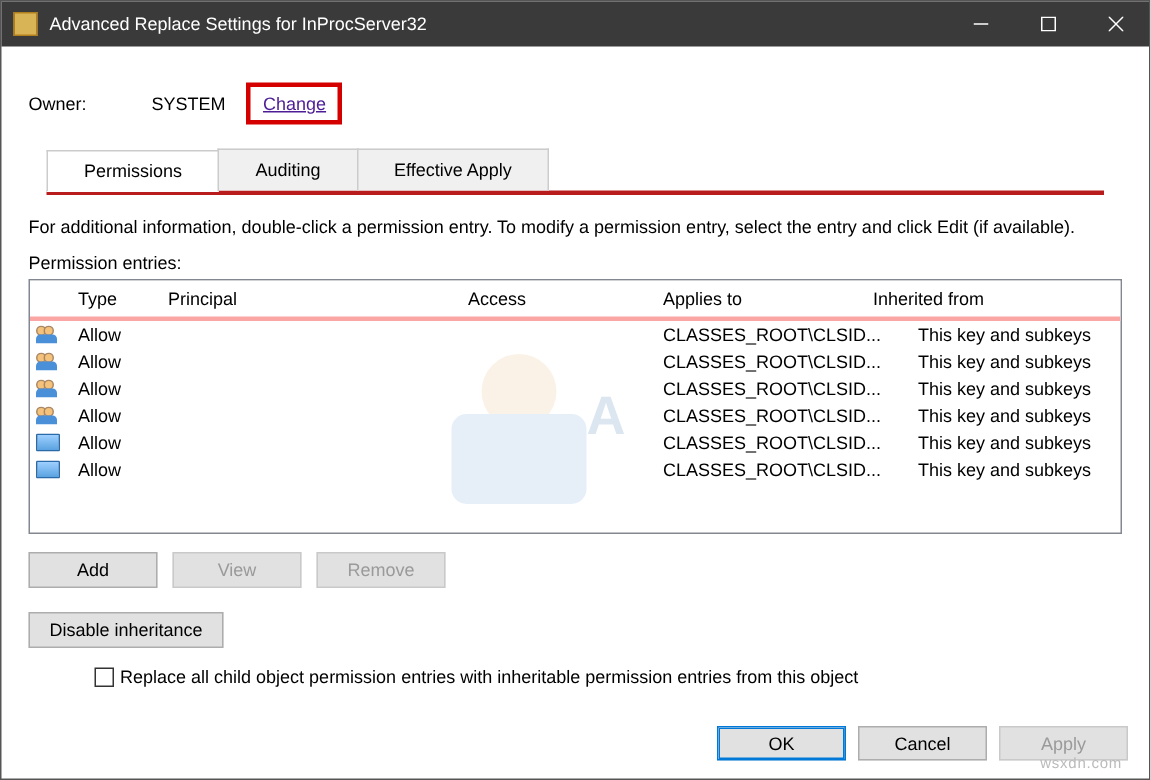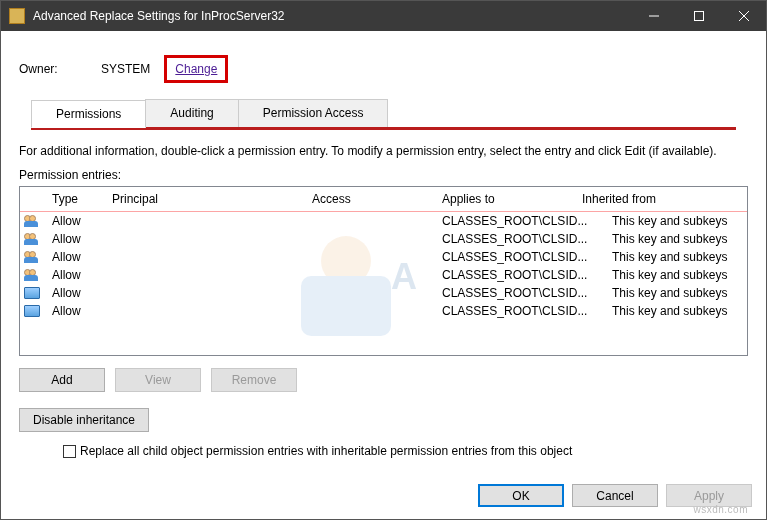--- a/index.html
+++ b/index.html
@@ -16,21 +16,21 @@
   .owner-label { width: 82px; }
   .owner-value { margin-right: 14px; }
   .change-link { color: #4c1d95; text-decoration: underline; cursor: pointer; }
   .highlight-box { border: 3px solid #d40000; padding: 4px 8px; display: inline-block; }
   .tabs { display: flex; border-bottom: 3px solid #b91c1c; margin: 0 16px; }
   .tab { padding: 6px 24px; border: 1px solid #ccc; border-bottom: none; background: #f0f0f0; cursor: pointer; margin-right: -1px; }
   .tab.active { background: #fff; position: relative; top: 1px; border-bottom: 1px solid #fff; }
   .info-line { margin: 14px 4px 10px 4px; }
   .entries-label { margin: 6px 4px 4px 4px; }
   .grid { border: 1px solid #828790; margin: 0 4px; height: 170px; background: #fff; position: relative; overflow: hidden; }
-  .grid-header { display: flex; background: #fff; border-bottom: 1px solid #fca5a5; }
+  .grid-header { display: flex; background: #fff; border-bottom: 3px solid #fca5a5; }
   .gh { padding: 5px 8px; font-weight: normal; border-right: 0px solid #eee; }
   .col-icon { width: 24px; }
   .col-type { width: 60px; }
   .col-principal { width: 200px; }
   .col-access { width: 130px; }
   .col-inherited { width: 170px; }
   .col-applies { width: 140px; }
   .grid-body { }
   .grid-row { display: flex; align-items: center; height: 18px; padding: 0; }
   .grid-row > div { padding: 0 8px; white-space: nowrap; overflow: hidden; text-overflow: clip; }
@@ -89,21 +89,21 @@
       <div class="owner-label">Owner:</div>
       <div class="owner-value">SYSTEM</div>
       <span class="highlight-box">
         <span class="change-link">Change</span>
       </span>
     </div>
 
     <div class="tabs">
       <div class="tab active">Permissions</div>
       <div class="tab">Auditing</div>
-      <div class="tab">Permission Access</div>
+      <div class="tab">Effective Apply</div>
     </div>
 
     <div class="info-line">For additional information, double-click a permission entry. To modify a permission entry, select the entry and click Edit (if available).</div>
     <div class="entries-label">Permission entries:</div>
 
     <div class="grid">
       <div class="grid-header">
         <div class="gh col-icon"></div>
         <div class="gh col-type">Type</div>
         <div class="gh col-principal">Principal</div>

